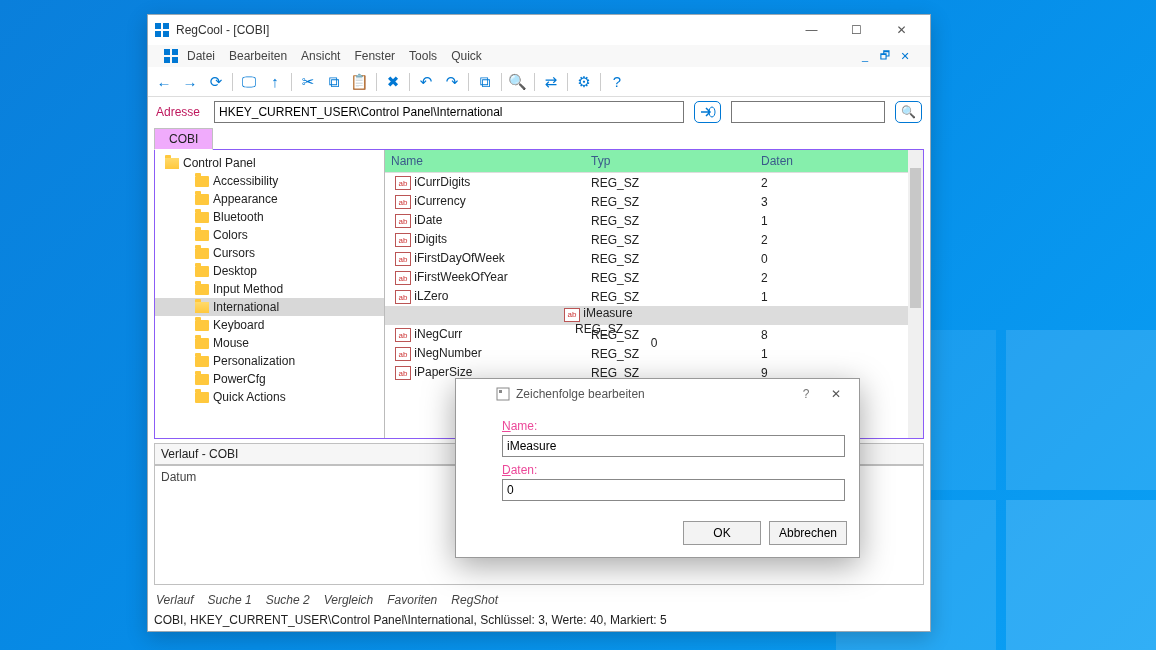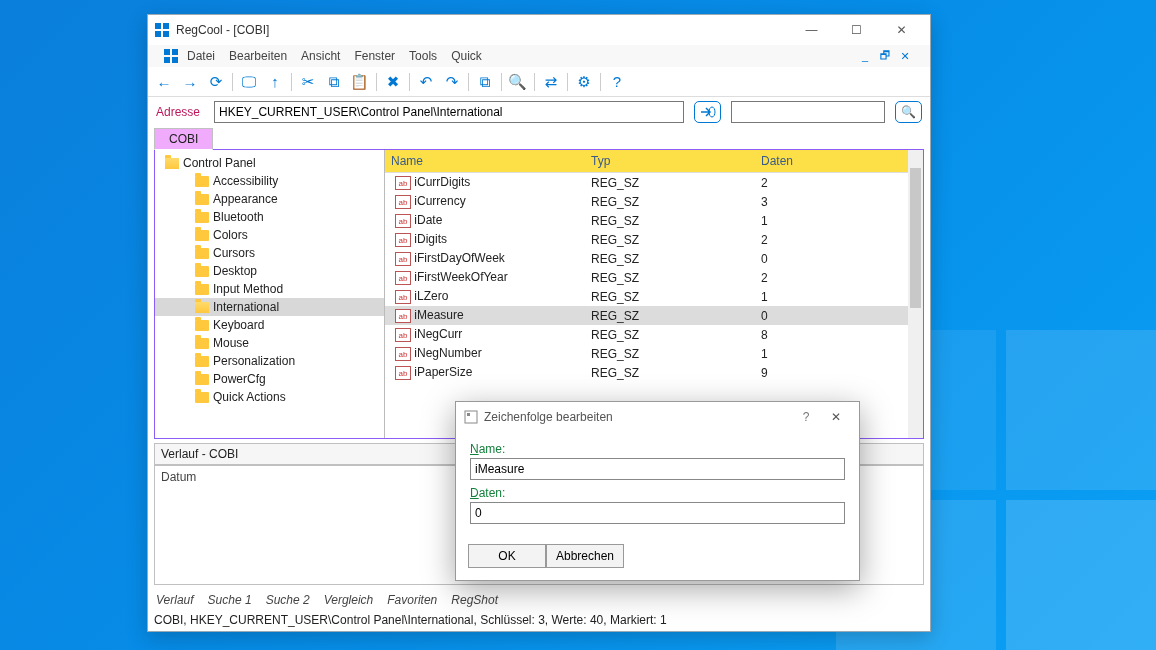--- a/index.html
+++ b/index.html
@@ -46,47 +46,47 @@
   .tree { width:230px; border-right:1px solid #bbb; overflow:auto; padding:4px 0;}
   .tree-item { display:flex; align-items:center; height:18px; padding-left:24px; gap:4px; white-space:nowrap;}
   .tree-item.parent { padding-left:10px; font-weight:400;}
   .tree-item.child { padding-left:40px;}
   .tree-item.sel { background:#d8d8d8;}
   .folder-ico { width:14px; height:11px; background:#ffc83d; border-radius:1px; display:inline-block; position:relative;}
   .folder-ico::before{content:"";position:absolute;top:-3px;left:0;width:6px;height:3px;background:#ffc83d;border-radius:1px 1px 0 0;}
   .folder-ico.open::after{content:"";position:absolute;inset:0;background:linear-gradient(#ffda6b,#ffc83d);}
 
   .list { flex:1; overflow:auto; position:relative;}
-  .list-header { display:flex; border-bottom:1px solid #ddd; color:#3a5a8a; position:sticky; top:0; background:#fde047;}
+  .list-header { display:flex; border-bottom:1px solid #ddd; color:#3a5a8a; position:sticky; top:0; background:#86efac;}
   .list-header div { padding:4px 6px;}
   .col-name{width:200px;} .col-type{width:170px;} .col-data{flex:1;}
   .list-row { display:flex; align-items:center; height:19px;}
-  .list-row.sel { background:#dcdcdc;}
+  .list-row.sel { background:#dcdcdc;flex-direction:column;}
   .list-row .cell { padding:0 6px;}
   .ab-ico { width:16px; height:14px; border:1px solid #b55; display:inline-flex; align-items:center; justify-content:center; font-size:8px; color:#c33; background:#fff; margin-left:4px;}
   .list-scrollbar{position:absolute;right:0;top:0;bottom:0;width:15px;background:#f0f0f0;}
   .list-scrollbar .thumb{position:absolute;left:2px;right:2px;top:18px;height:140px;background:#c8c8c8;}
 
   .verlauf-head { margin:4px 6px 0; border:1px solid #c0c0c0; padding:3px 6px; background:#f6f6f6;}
   .verlauf-box { margin:0 6px 4px; border:1px solid #c0c0c0; height:120px; padding:4px 6px; color:#444;}
   .bottom-tabs { padding:4px 8px; display:flex; gap:14px; color:#444;font-style:italic;}
   .statusbar { padding:2px 6px 4px; color:#222;}
 
   .dialog {
-    position:absolute; left:455px; top:401px; width:405px; background:#fff;
-    border:1px solid #999; box-shadow:0 8px 30px rgba(0,0,0,0.35); font-size:12px;
+    position:absolute; left:455px; top:378px; width:405px; background:#fff;
+    border:1px solid #999; box-shadow:0 8px 30px rgba(0,0,0,0.35); font-size:12px;padding-left:32px;
   }
   .dlg-title { height:30px; display:flex; align-items:center; padding:0 8px; color:#555;}
   .dlg-title .t{flex:1;}
   .dlg-title .q{width:30px;text-align:center;color:#777;}
   .dlg-title .x{width:30px;text-align:center;color:#555;}
   .dlg-body { padding:4px 14px 12px;}
-  .dlg-body label{display:block;margin-top:6px;margin-bottom:2px;color:#15803d;}
+  .dlg-body label{display:block;margin-top:6px;margin-bottom:2px;color:#ec4899;}
   .dlg-body input{width:100%;height:22px;border:1px solid #888;padding:0 4px;font-size:12px;}
-  .dlg-buttons{display:flex;justify-content:flex-start;padding:8px 12px 12px;}
+  .dlg-buttons{display:flex;justify-content:flex-end;gap:8px;padding:8px 12px 12px;}
   .dlg-buttons button{min-width:78px;height:24px;border:1px solid #999;background:#f3f3f3;font-size:12px;}
   .u{text-decoration:underline;}
 </style>
 </head>
 <body>
 
 <div class="win-deco">
   <div class="a"></div>
     <div class="b"></div>
     <div class="c"></div>
@@ -308,21 +308,21 @@
   </div>
 
   <div class="bottom-tabs">
     <span>Verlauf</span>
     <span>Suche 1</span>
     <span>Suche 2</span>
     <span>Vergleich</span>
     <span>Favoriten</span>
     <span>RegShot</span>
   </div>
-  <div class="statusbar">COBI, HKEY_CURRENT_USER\Control Panel\International, Schlüssel: 3, Werte: 40, Markiert: 1</div>
+  <div class="statusbar">COBI, HKEY_CURRENT_USER\Control Panel\International, Schlüssel: 3, Werte: 40, Markiert: 5</div>
 </div>
 
 <div class="dialog">
   <div class="dlg-title">
     <svg width="14" height="14" viewBox="0 0 14 14">
         <rect x="1" y="1" width="12" height="12" fill="none" stroke="#888"></rect>
         <rect x="3" y="3" width="3" height="3" fill="#888"></rect>
       </svg>
     <div class="t" style="margin-left:6px">Zeichenfolge bearbeiten</div>
     <div class="q">?</div>

